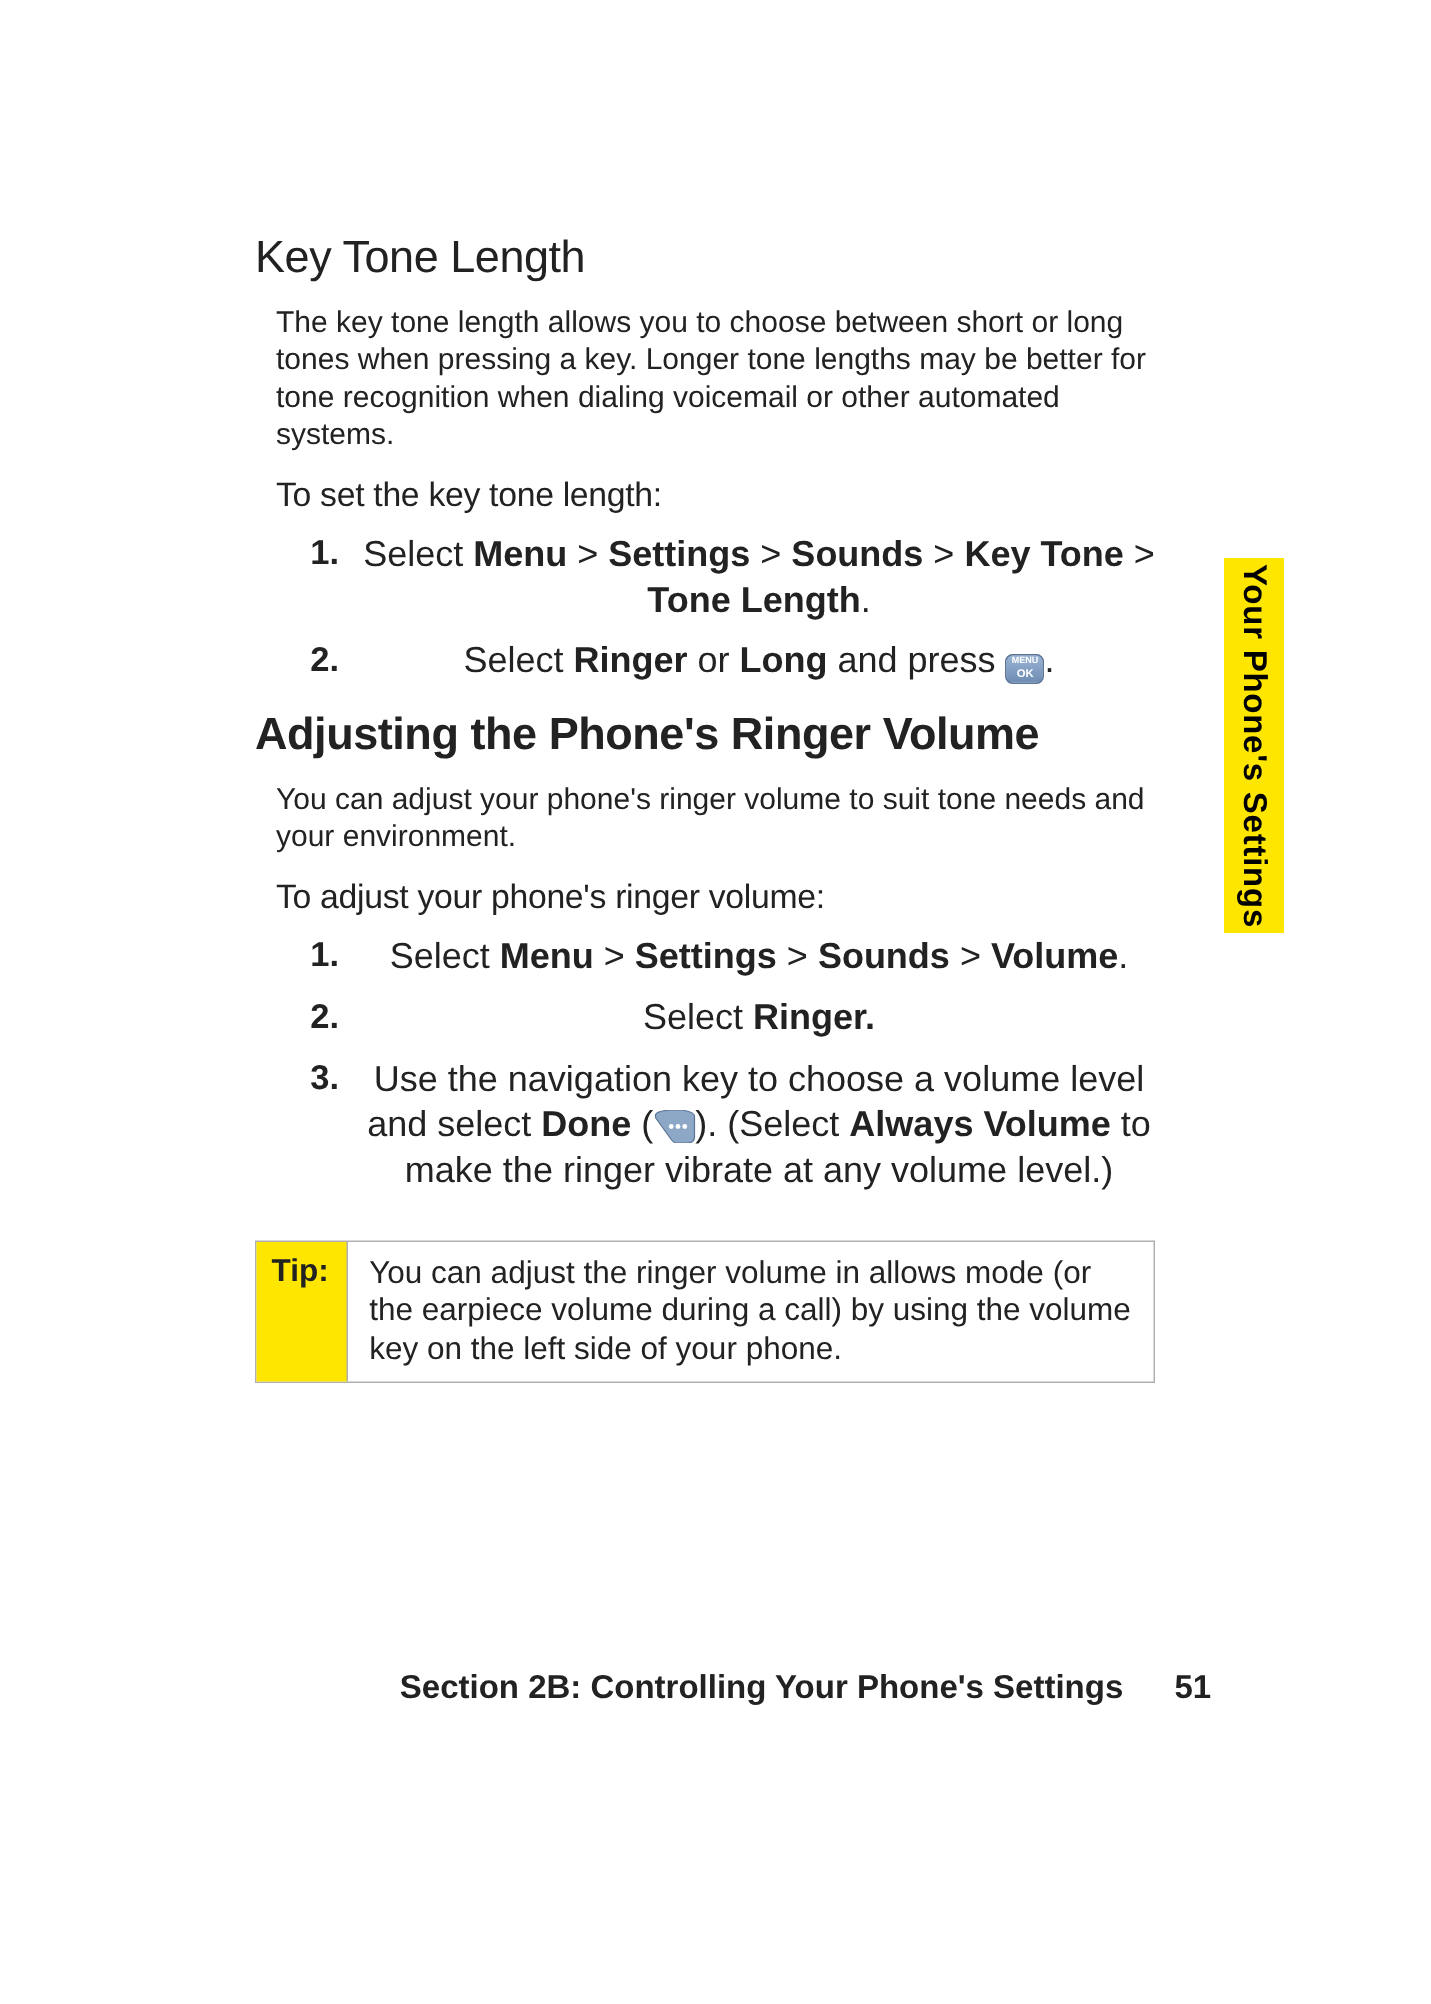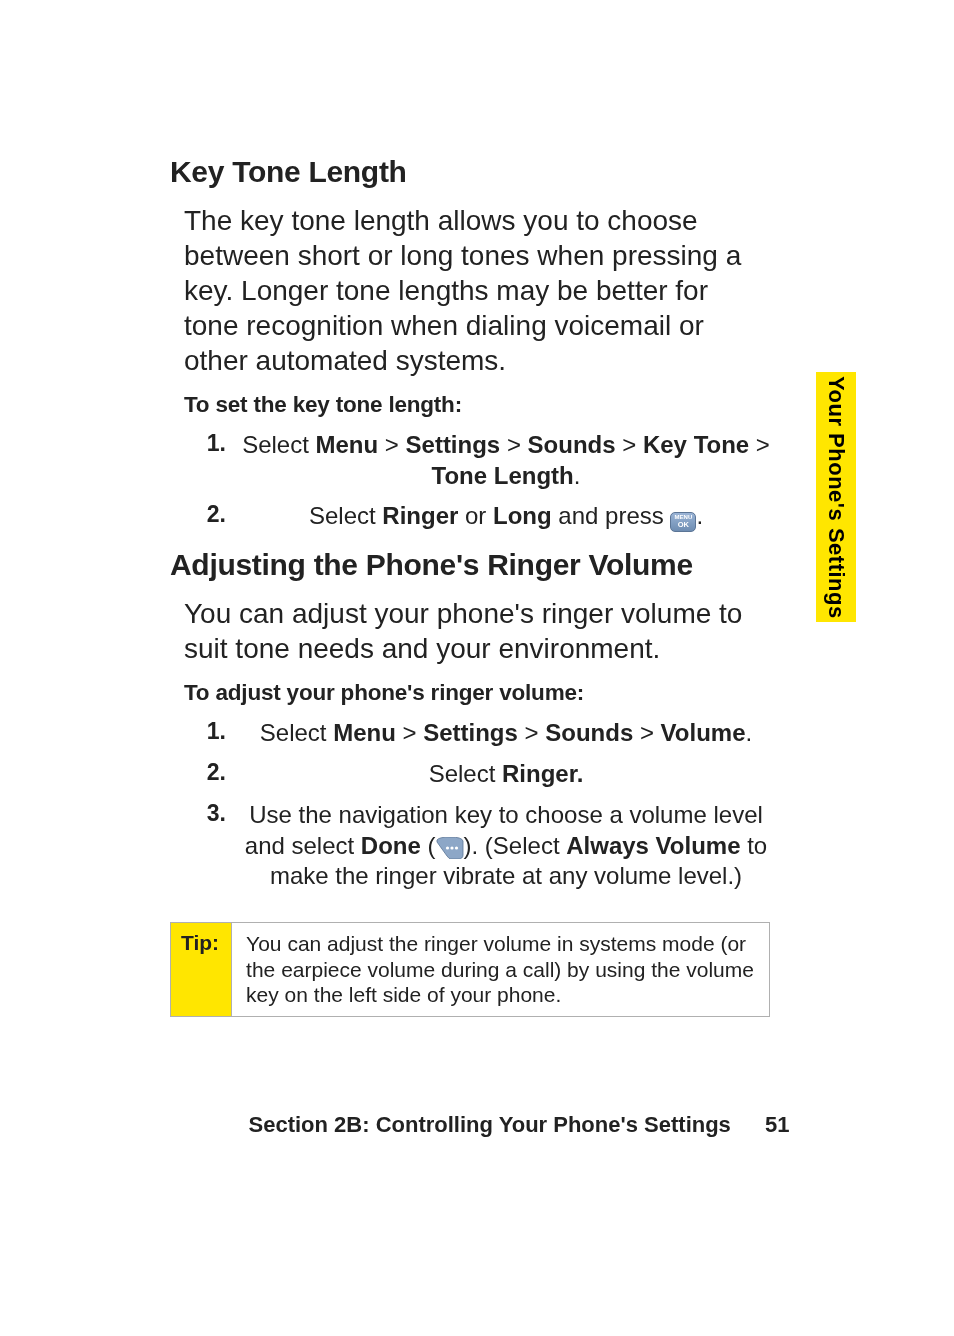--- a/index.html
+++ b/index.html
@@ -36,39 +36,39 @@
     font-size: 22px;
     color: #000;
     letter-spacing: 0.5px;
     white-space: nowrap;
   }
   .content {
     width: 600px;
   }
   h2.kt {
     font-size: 30px;
-    font-weight: 700;
+    font-weight: 400;
     margin: 0 0 14px 0;
     letter-spacing: -0.3px;
   }
   h2.ar {
     font-size: 30px;
     font-weight: 700;
     margin: 16px 0 14px 0;
     letter-spacing: -0.3px;
   }
   p.body {
-    font-size: 28px;
+    font-size: 20px;
     line-height: 1.25;
     margin: 0 0 14px 14px;
     color: #222;
   }
   p.lead {
     font-size: 22.5px;
-    font-weight: 700;
+    font-weight: 400;
     margin: 10px 0 12px 14px;
     letter-spacing: -0.2px;
   }
   ol.steps {
     list-style: none;
     padding: 0;
     margin: 0 0 0 30px;
   }
   ol.steps li {
     display: flex;
@@ -130,21 +130,21 @@
   }
   .footer .pnum {
     display: inline-block;
     margin-left: 28px;
     font-weight: 700;
     font-size: 22px;
   }
   .footer-inner {
     display: inline-block;
     position: relative;
-    left: 42px;
+    left: 60px;
   }
 
   
   .ok-icon {
     display: inline-block;
     vertical-align: -3px;
     width: 26px;
     height: 20px;
     border-radius: 5px;
     background: linear-gradient(#9ab4d6, #6e8db2);
@@ -237,21 +237,21 @@
               <circle cx="16" cy="11" r="1.6" fill="#fff"></circle>
               <circle cx="20.5" cy="11" r="1.6" fill="#fff"></circle>
               <circle cx="11.5" cy="11" r="1.6" fill="#fff"></circle>
             </svg><span>). (Select </span><b>Always Volume</b><span> to make the ringer vibrate at any volume level.)</span>
         </span>
       </li>
     </ol>
 
     <div class="tipbox">
       <div class="tiplabel">Tip:</div>
-      <div class="tiptext">You can adjust the ringer volume in systems mode (or the earpiece volume during a call) by using the volume key on the left side of your phone.</div>
+      <div class="tiptext">You can adjust the ringer volume in allows mode (or the earpiece volume during a call) by using the volume key on the left side of your phone.</div>
     </div>
 
   </div>
 
   <div class="footer">
     <span class="footer-inner">
       <span>Section 2B: Controlling Your Phone's Settings</span>
       <span class="pnum">51</span>
     </span>
   </div>

